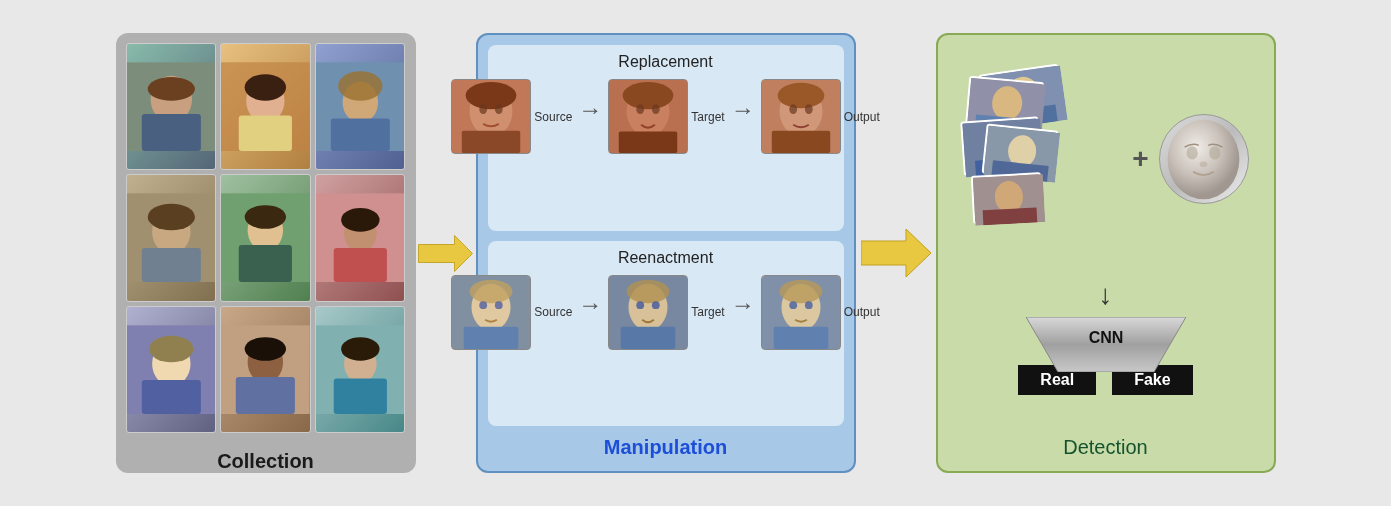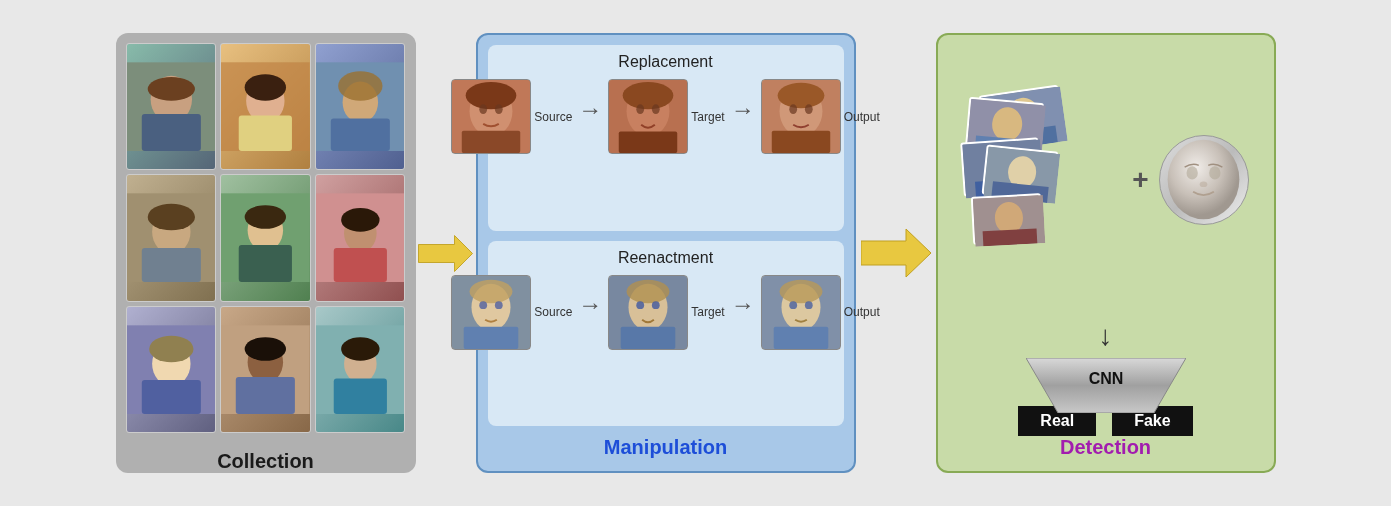--- a/index.html
+++ b/index.html
@@ -233,22 +233,23 @@
       padding: 6px 22px;
       background: #111;
       color: #fff;
       font-size: 16px;
       font-weight: bold;
       border-radius: 0;
     }
 
     .detection-label {
       font-size: 20px;
-      font-weight: bold;
-      color: #a21caf;
+      font-weight: normal;
+      color: #14532d;
+      margin-top: 41px;
     }
 
     
     .pc-1 { background: linear-gradient(135deg, #8ba, #567); }
     .pc-2 { background: linear-gradient(135deg, #e8c080, #b08040); }
     .pc-3 { background: linear-gradient(135deg, #90a0d0, #506090); }
     .pc-4 { background: linear-gradient(135deg, #c0b090, #807050); }
     .pc-5 { background: linear-gradient(135deg, #a0c0a0, #508050); }
     .pc-6 { background: linear-gradient(135deg, #d0a0a0, #905050); }
     .pc-7 { background: linear-gradient(135deg, #b0b0d0, #606080); }

